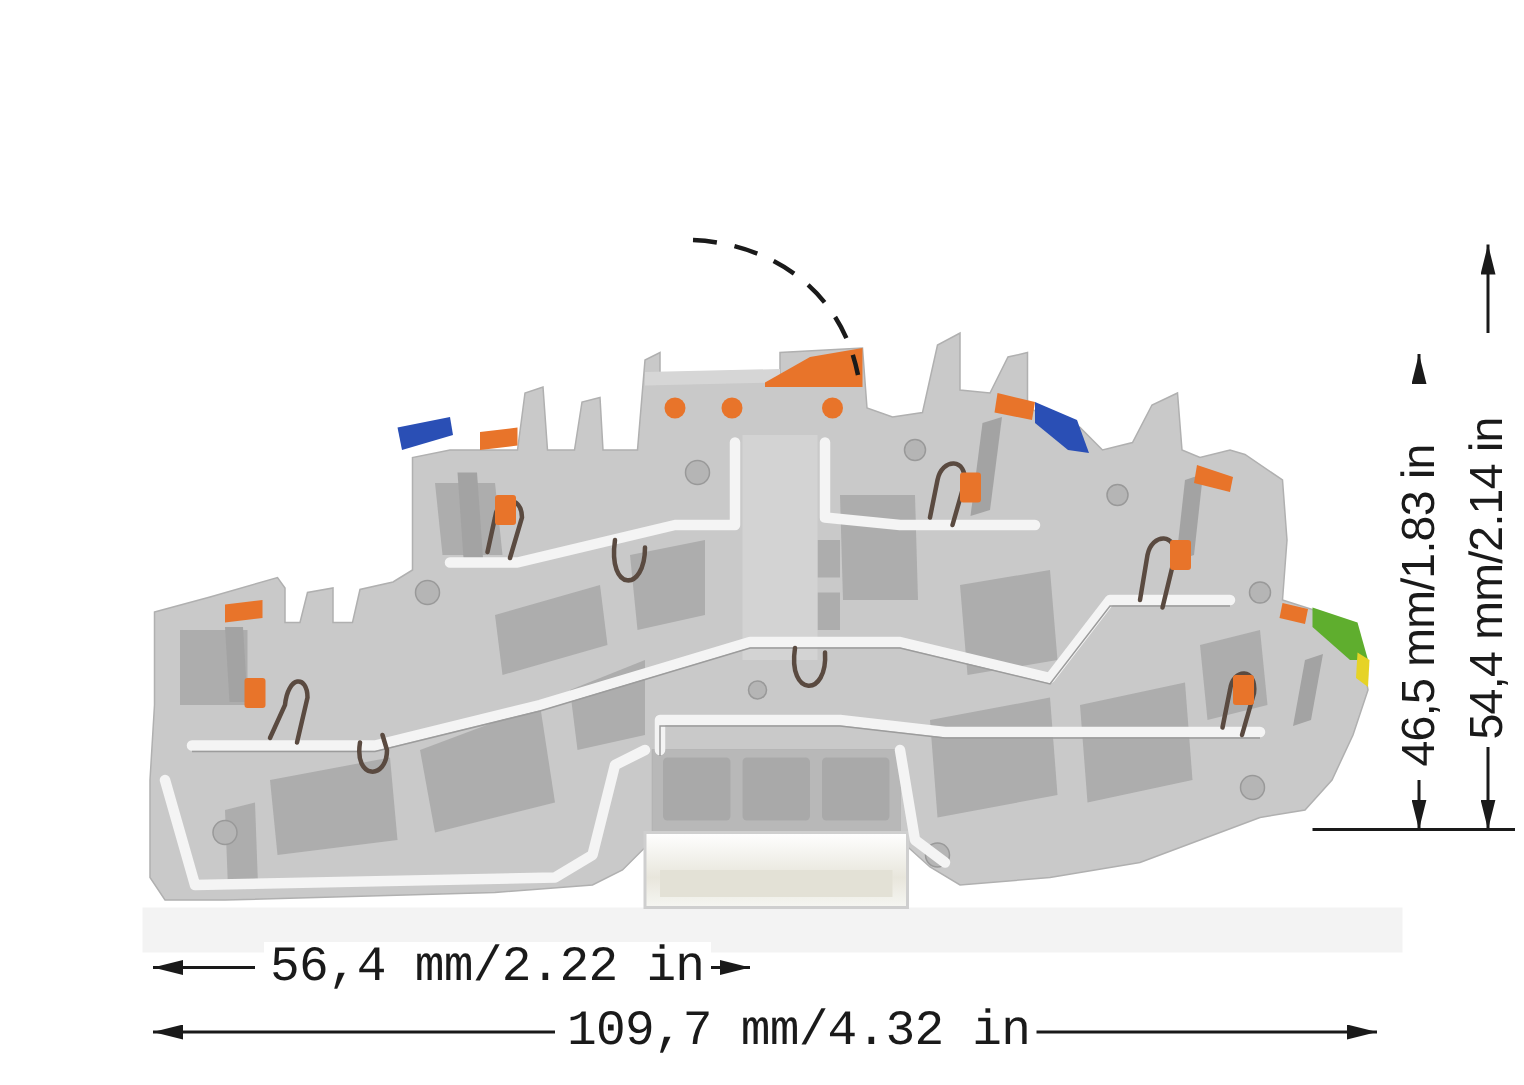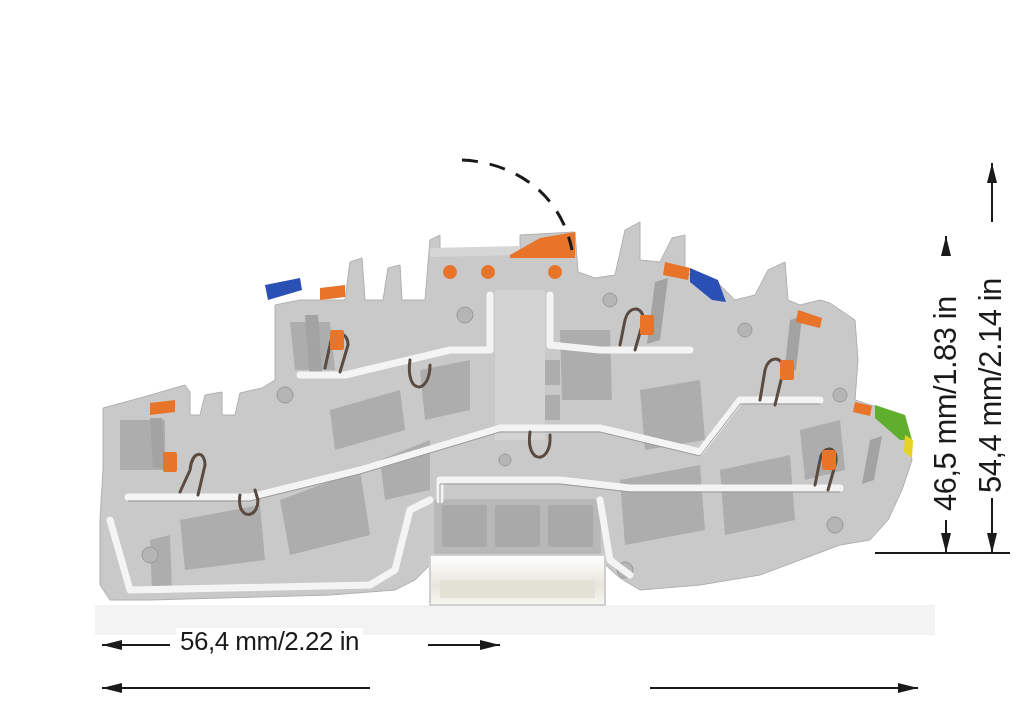--- a/index.html
+++ b/index.html
@@ -1,19 +1,19 @@
 <!DOCTYPE html>
 <html><head>
 <meta charset="utf-8">
 <style>
   html, body { margin: 0; padding: 0; background: #ffffff; }
   body { width: 1016px; height: 723px; position: relative; overflow: hidden; font-family: "Liberation Sans", sans-serif; }
   #stage { position: absolute; left: 0; top: 0; width: 1016px; height: 723px; }
   .dim-label { position: absolute; font-family: "Liberation Sans", sans-serif; color: #1a1a1a; white-space: nowrap; font-stretch: condensed; letter-spacing: -0.5px; background: #ffffff; padding: 0 4px; line-height: 1; }
-  .h-label { font-size: 26px; }
+  .h-label { font-size: 33px; font-family: Liberation Mono, monospace; }
   .v-label { font-size: 31px; transform-origin: left top; transform: rotate(-90deg); }
 </style>
 </head>
 <body>
 
 <div id="stage">
   <svg width="1016" height="723" viewBox="0 0 1016 723">
     <defs>
       <linearGradient id="rail" x1="0" y1="0" x2="0" y2="1">
         <stop offset="0" stop-color="#ffffff"></stop>
@@ -152,15 +152,16 @@
       <line x1="946" y1="236" x2="946" y2="256" marker-start="url(#arr)"></line>
       <line x1="946" y1="520" x2="946" y2="553" marker-end="url(#arr)"></line>
 
       <line x1="992" y1="163" x2="992" y2="222" marker-start="url(#arr)"></line>
       <line x1="992" y1="498" x2="992" y2="553" marker-end="url(#arr)"></line>
     </g>
   </svg>
 
   
   <div class="dim-label h-label" style="left:176px; top:628px;">56,4 mm/2.22 in</div>
+  <div class="dim-label h-label" style="left:374px; top:671px;">109,7 mm/4.32 in</div>
   <div class="dim-label v-label" style="left:930px; top:515px;">46,5 mm/1.83 in</div>
   <div class="dim-label v-label" style="left:975px; top:497px;">54,4 mm/2.14 in</div>
 </div>
 
 </body></html>

